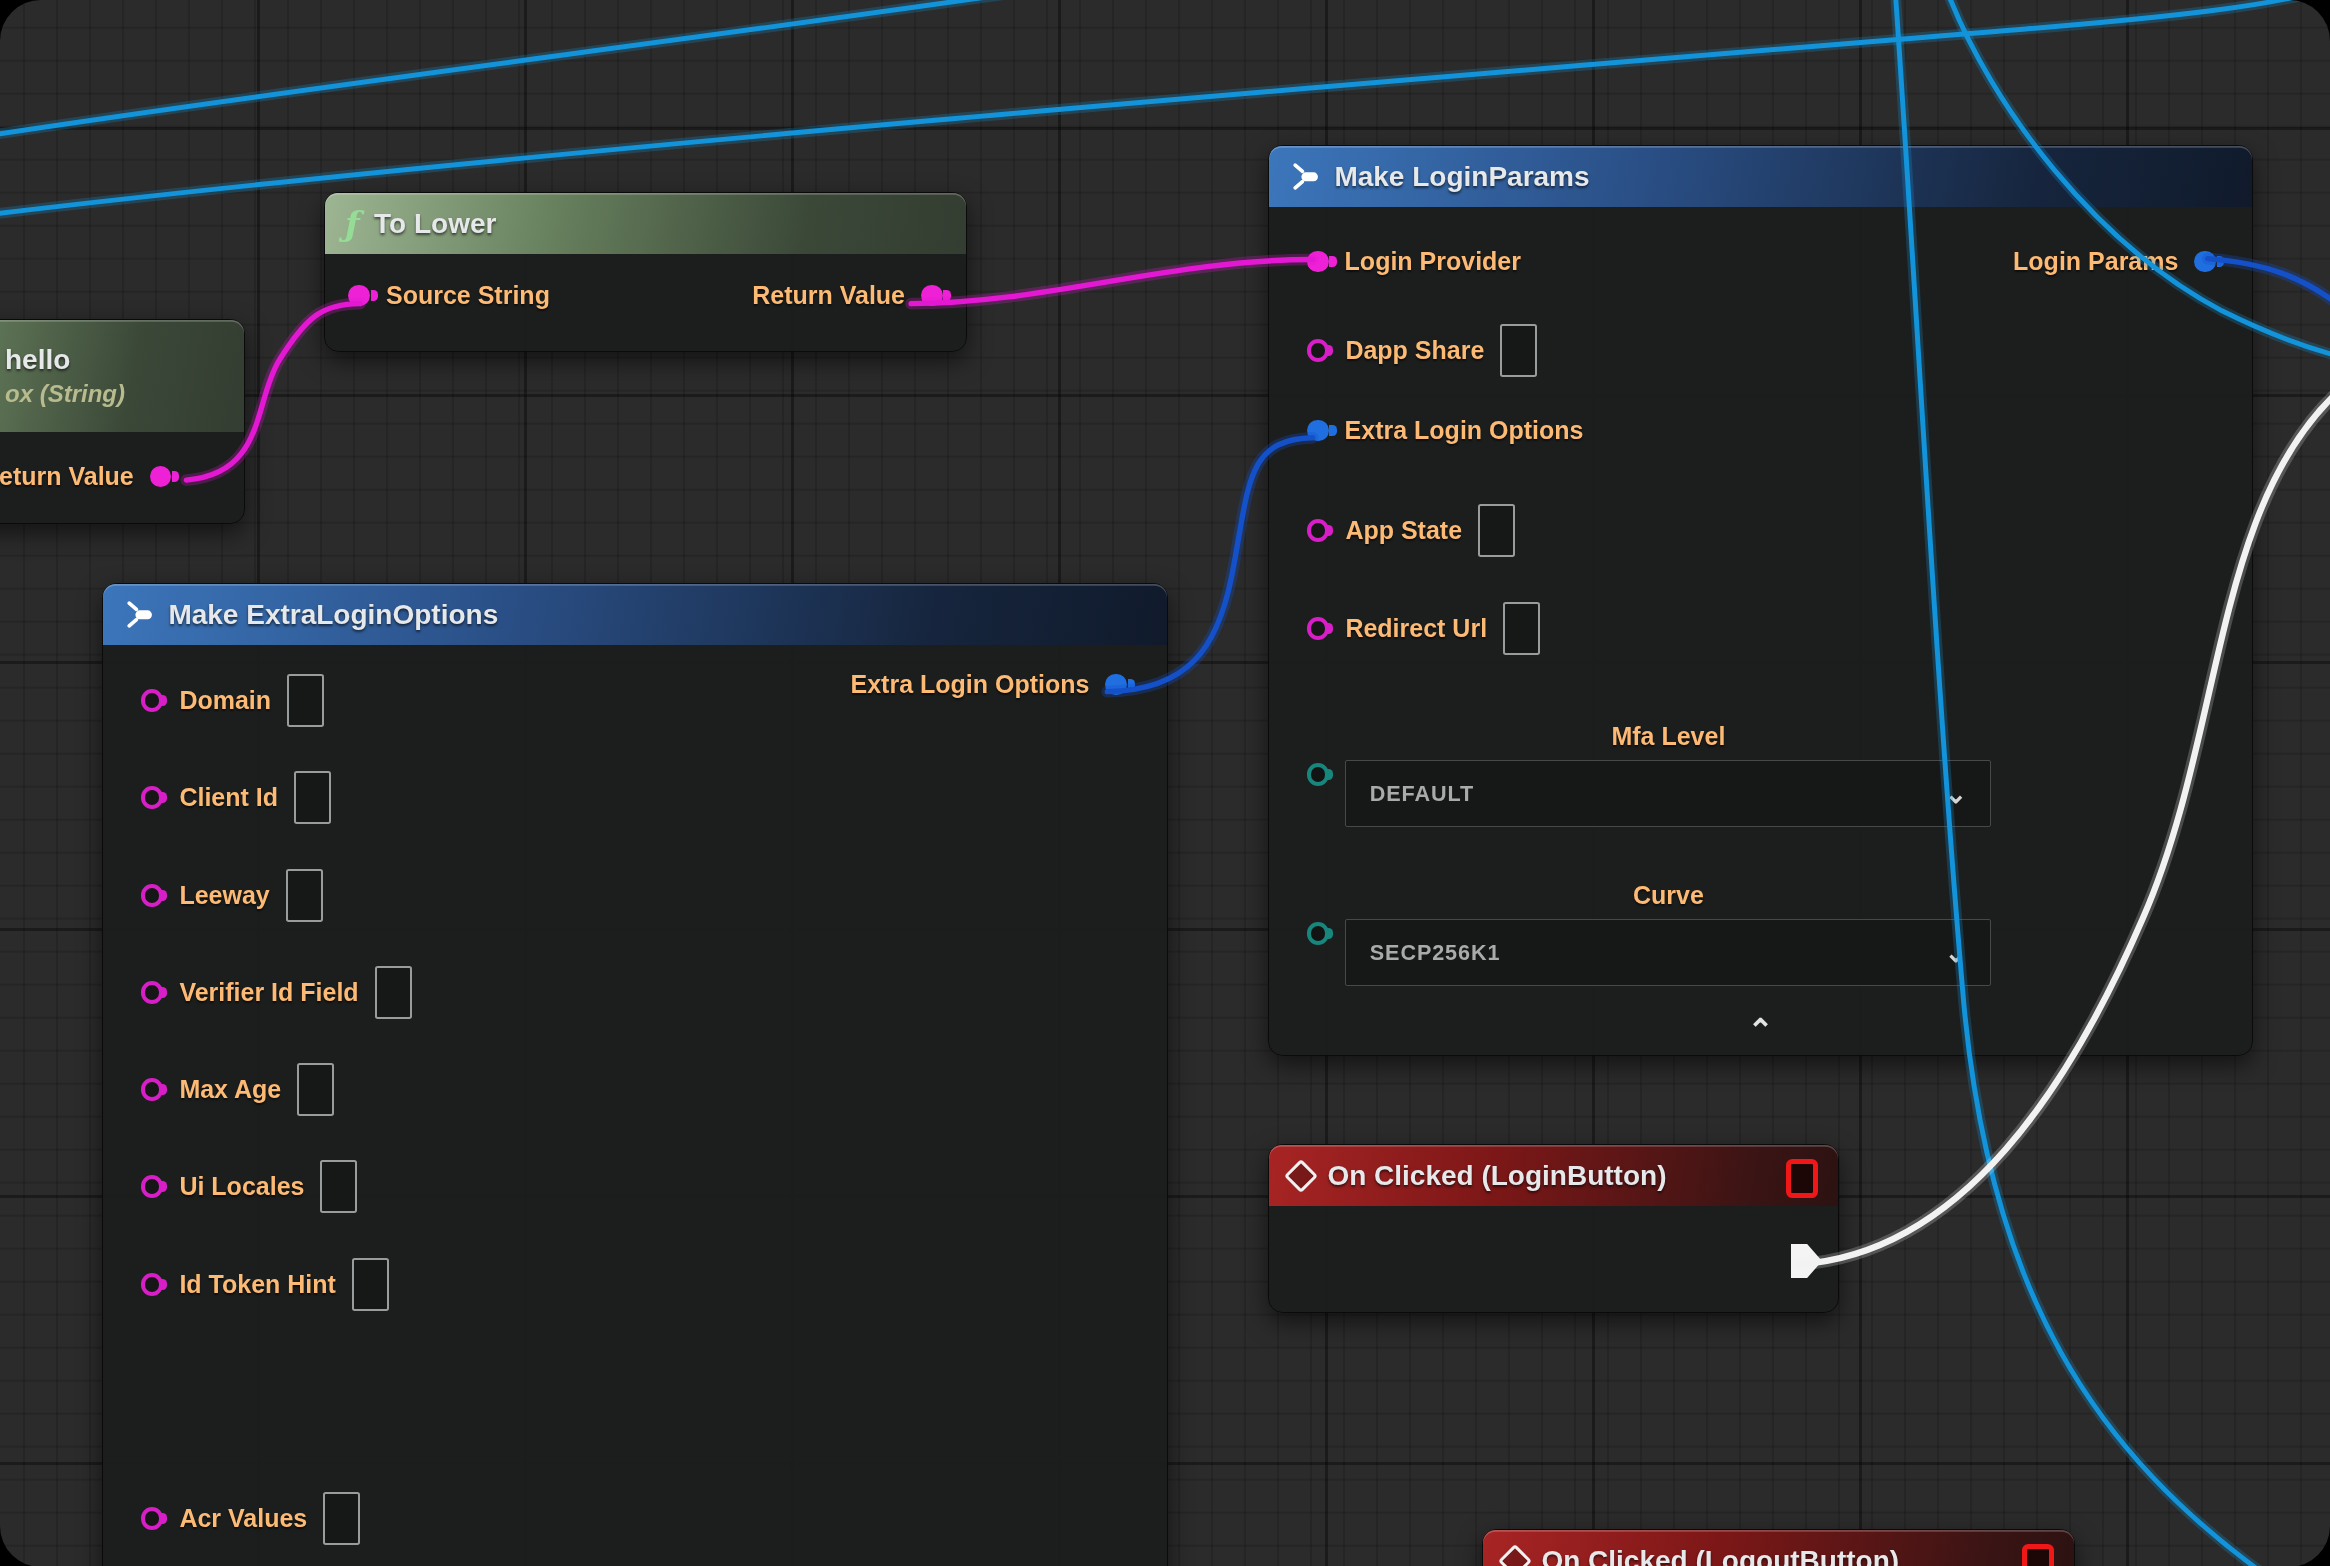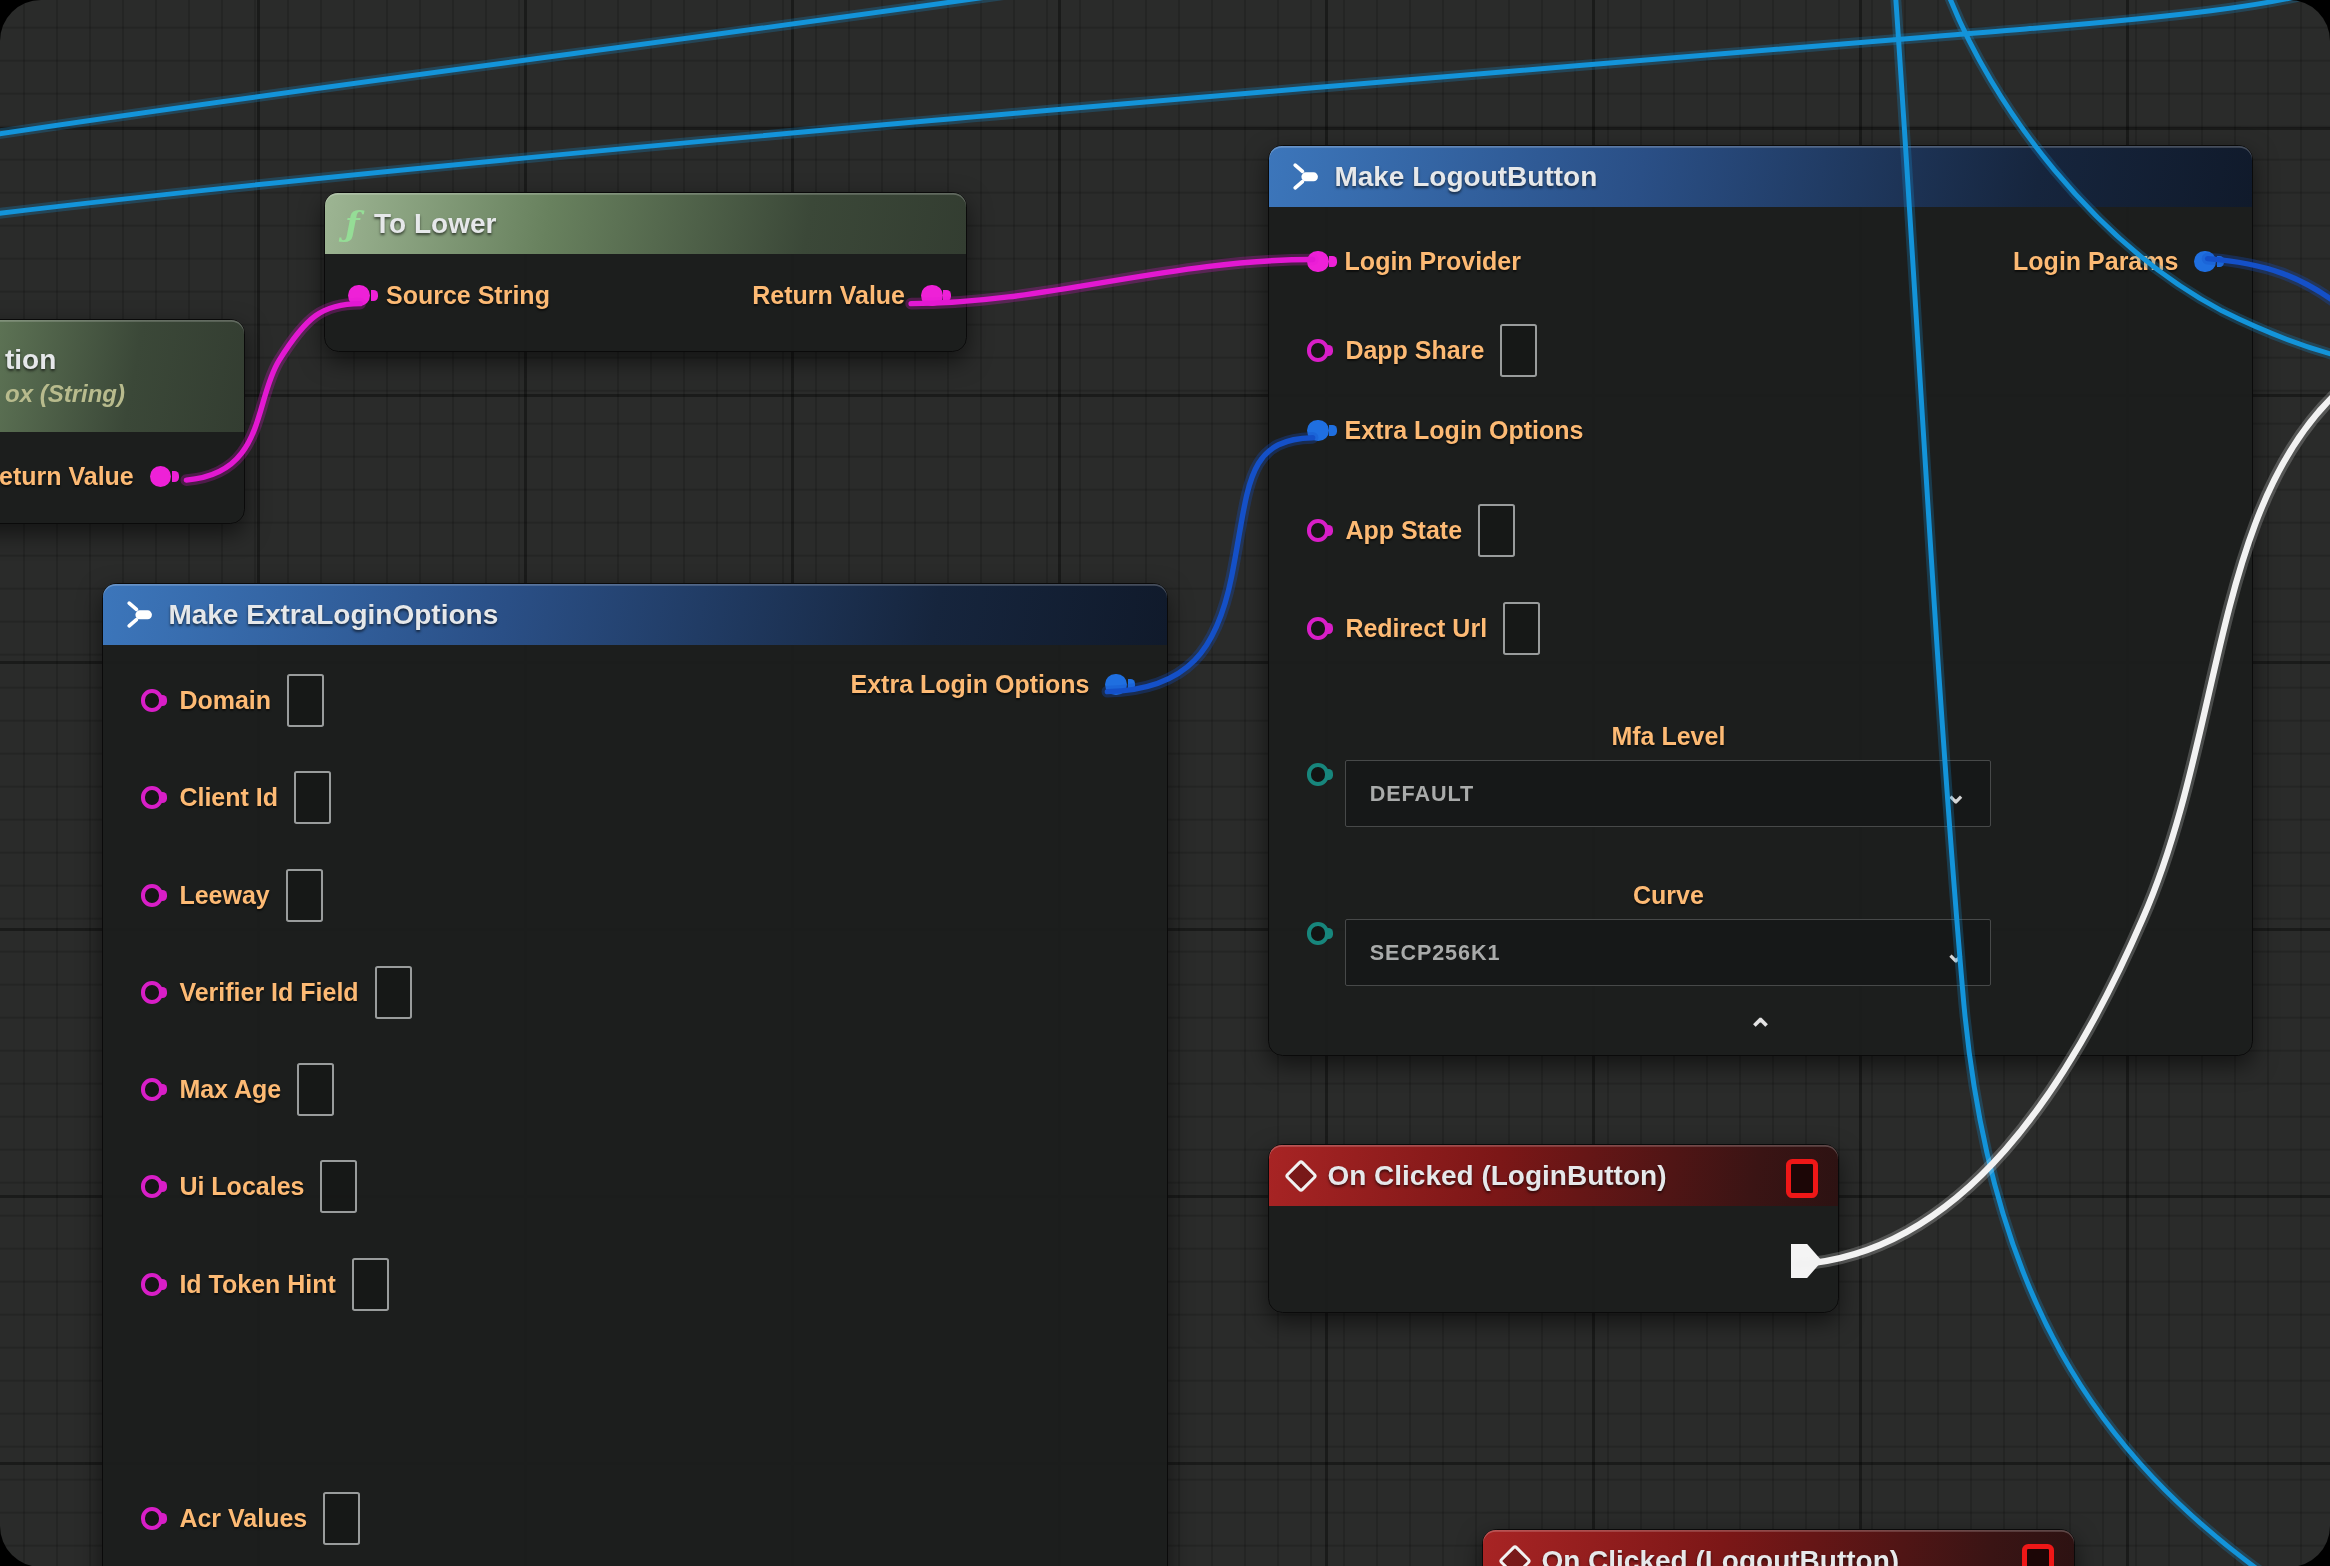--- a/index.html
+++ b/index.html
@@ -66,21 +66,21 @@
 </style>
 </head>
 <body>
 
 <div class="viewport">
 <div class="canvas">
   <div class="grid"></div>
 
   <div class="node" style="left:-218px;top:319px;width:461px;height:203px;">
     <div class="node-header hdr-green" style="height:112px;border-radius:12.6px 12.6px 0 0;align-items:flex-start;flex-direction:column;justify-content:center;gap:3.6px;padding-left:222px;">
-      <span class="node-title">tion</span>
+      <span class="node-title">hello</span>
       <span class="sub-title">ox (String)</span>
     </div>
     <div class="row" style="left:216px;top:142px;">
       <span class="row-label">eturn Value</span>
       <span class="pin filled-magenta"></span>
     </div>
   </div>
 
   <div class="node" style="left:324px;top:192px;width:641px;height:158px;">
     <div class="node-header hdr-green">
@@ -156,21 +156,21 @@
 
   <div class="node" style="left:1268px;top:145px;width:983px;height:909px;">
     <div class="node-header hdr-blue">
       <span class="struct-icon">
         <svg width="31" height="31" viewBox="0 0 30 30">
               <path d="M6 4 l7 6" stroke="#fff" stroke-width="3.6" stroke-linecap="round"></path>
               <path d="M6 26 l7 -6" stroke="#fff" stroke-width="3.6" stroke-linecap="round"></path>
               <rect x="12" y="11" width="16" height="8.5" rx="4.2" fill="#fff"></rect>
             </svg>
       </span>
-      <span class="node-title">Make LogoutButton</span>
+      <span class="node-title">Make LoginParams</span>
     </div>
     <div class="row" style="left:38px;top:101px;">
       <span class="pin filled-magenta"></span>
       <span class="row-label">Login Provider</span>
     </div>
     <div class="row" style="right:36px;top:101px;">
       <span class="row-label">Login Params</span>
       <span class="pin filled-blue"></span>
     </div>
     <div class="row" style="left:38px;top:178px;">

